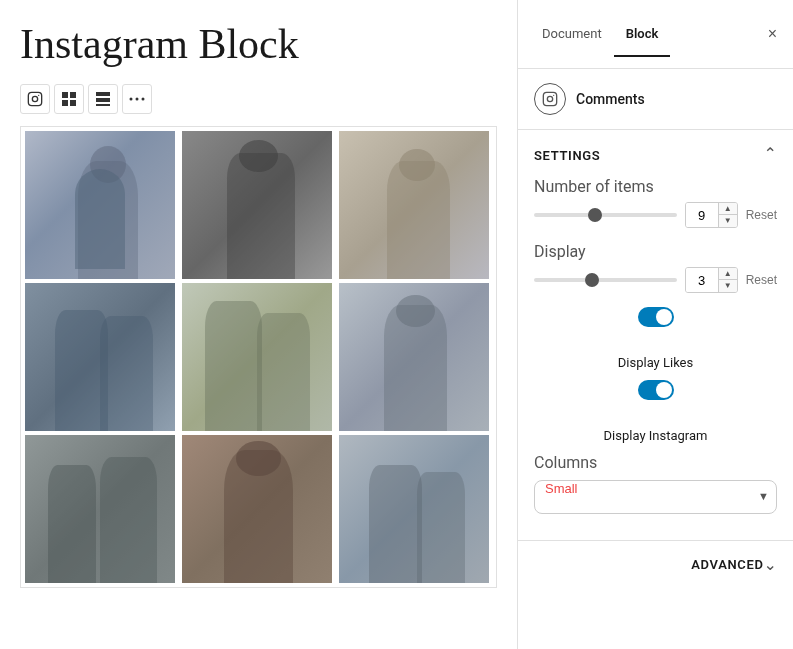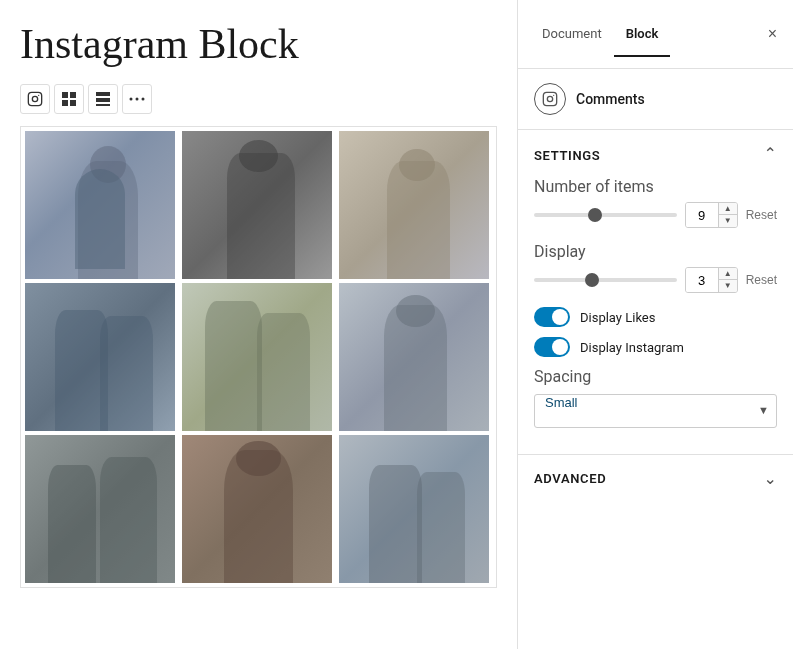--- a/index.html
+++ b/index.html
@@ -266,22 +266,23 @@
       color: #737373;
       background: none;
       border: none;
       cursor: pointer;
       padding: 0;
     }
 
     .toggle-row {
       display: flex;
       align-items: center;
-      gap: 10px;
+      gap: 28px;
       margin-bottom: 10px;
+      flex-direction: column;
     }
 
     .toggle {
       width: 36px;
       height: 20px;
       background: #007cba;
       border-radius: 10px;
       position: relative;
       cursor: pointer;
       flex-shrink: 0;
@@ -305,24 +306,24 @@
     }
 
     .select-wrap {
       position: relative;
     }
 
     .select-control {
       width: 100%;
       height: 34px;
       border: 1px solid #ccc;
-      border-radius: 3px;
+      border-radius: 8px;
       padding: 0 30px 16px 10px;
       font-size: 13px;
-      color: #0c4a6e;
+      color: #ef4444;
       background: #fff;
       appearance: none;
       -webkit-appearance: none;
       cursor: pointer;
       outline: none;
     }
 
     .select-arrow {
       position: absolute;
       right: 8px;
@@ -335,21 +336,21 @@
 
     .divider {
       height: 1px;
       background: #e0e0e0;
       margin: 0 0 0 0;
     }
 
     .advanced-section {
       display: flex;
       align-items: center;
-      justify-content: space-between;
+      justify-content: flex-end;
       padding: 14px 16px;
       cursor: pointer;
     }
 
     .advanced-title {
       font-size: 13px;
       font-weight: 600;
       color: #1a1a1a;
       text-transform: uppercase;
       letter-spacing: 0.05em;
@@ -496,21 +497,21 @@
       <div class="toggle"></div>
       <span class="toggle-label">Display Likes</span>
     </div>
 
     <div class="toggle-row">
       <div class="toggle"></div>
       <span class="toggle-label">Display Instagram</span>
     </div>
 
     <div class="control-row">
-      <div class="control-label">Spacing</div>
+      <div class="control-label">Columns</div>
       <div class="select-wrap">
         <select class="select-control">
           <option>Small</option>
           <option>Medium</option>
           <option>Large</option>
           <option>None</option>
         </select>
         <span class="select-arrow">▼</span>
       </div>
     </div>

